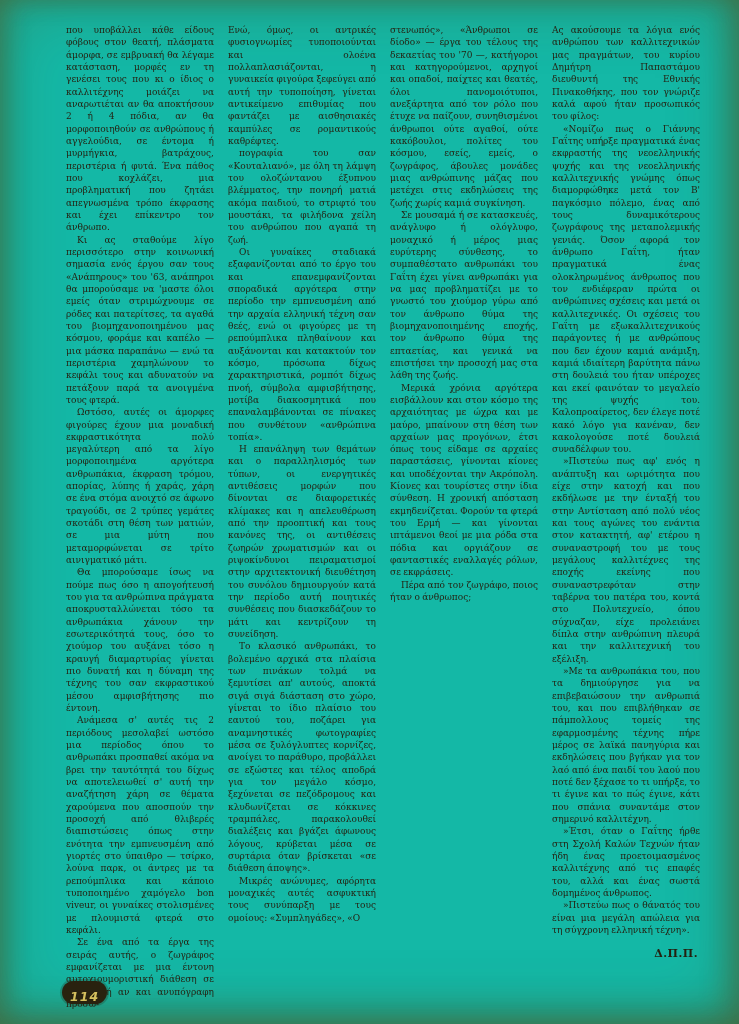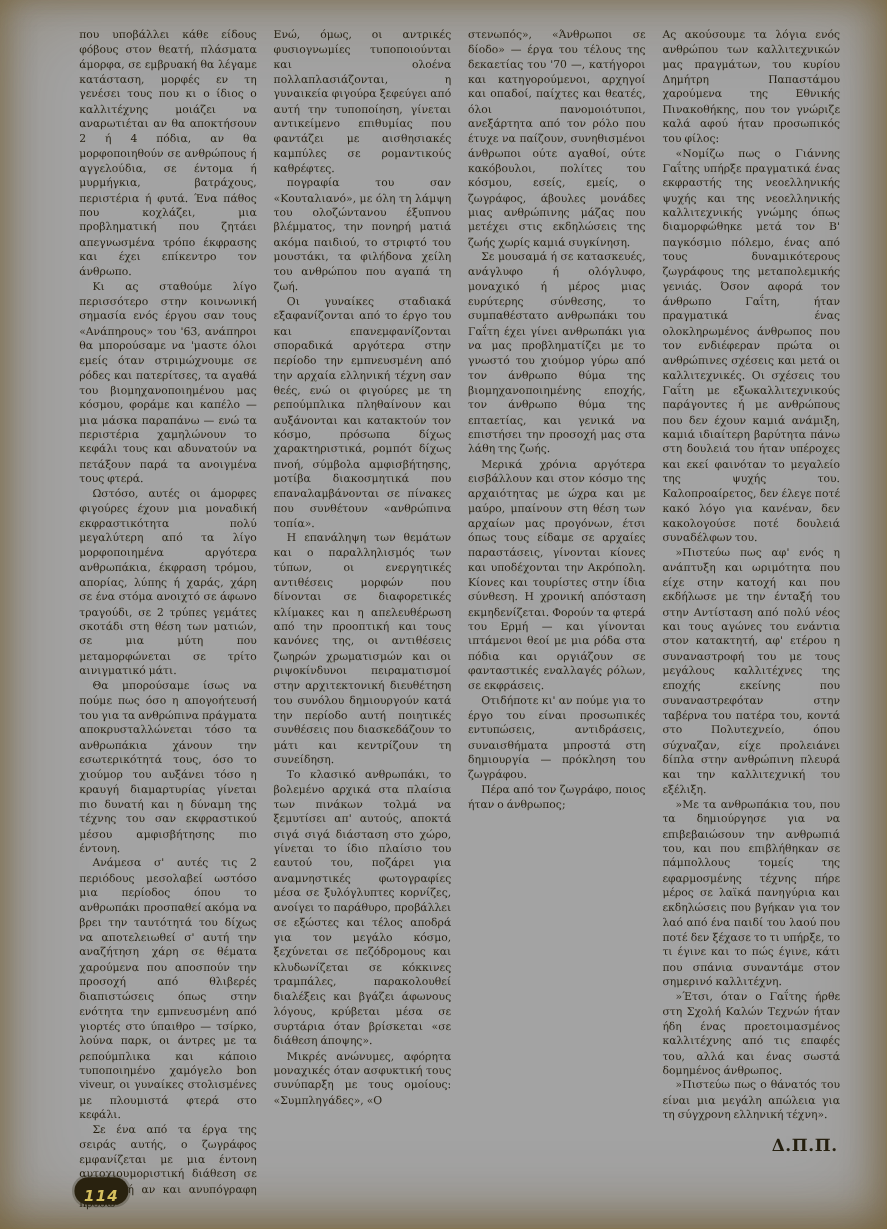--- a/index.html
+++ b/index.html
@@ -3,42 +3,42 @@
 <meta charset="utf-8">
 <style>
   html,body{margin:0;padding:0;}
   body{
     width:739px;height:1024px;overflow:hidden;
     font-family:"DejaVu Serif","Liberation Serif",serif;
     background:#c9a32a;
   }
   .page{
     position:relative;width:739px;height:1024px;
-    background:#a3a3a3;
+    background:#14b8a6;
     box-shadow:inset 0 0 70px rgba(92,64,8,.30), inset -14px 0 26px rgba(92,64,8,.22), inset 0 -18px 30px rgba(92,64,8,.22), inset 10px 0 22px rgba(92,64,8,.18);
     overflow:hidden;
   }
   .columns{
     position:absolute;left:66px;top:24px;width:635px;height:950px;
     display:flex;gap:14px;
   }
   .col{
     width:148px;flex:0 0 148px;
     color:#251f0f;
     font-size:9px;line-height:1.37;
     text-align:justify;
     word-spacing:-0.4px;
   }
   .col .paras p{
     margin:0;padding:0;text-indent:11px;
   }
   .col .paras p:first-child{text-indent:0;}
   .signature{
     margin:10px 2px 0 0;padding:0;
-    text-align:right;font-weight:bold;font-size:14px;letter-spacing:.5px;
+    text-align:right;font-weight:bold;font-size:11px;letter-spacing:.5px;
     color:#251f0f;
   }
   .page-badge{
     position:absolute;left:62px;top:981px;
     min-width:40px;height:23px;border-radius:12px;
     background:#29220f;
     display:flex;align-items:flex-end;justify-content:center;
     box-shadow:0 0 0 2px rgba(41,34,15,.25);
     font-style:italic;
   }
@@ -64,35 +64,34 @@
           <p>Σε ένα από τα έργα της σειράς αυτής, ο ζωγράφος εμφανίζεται με μια έντονη αυτοχιουμοριστική διάθεση σε μια σαφή αν και ανυπόγραφη προσω-</p>
         </div>
     </div>
     <div class="col">
       <div class="paras">
           <p>Ενώ, όμως, οι αντρικές φυσιογνωμίες τυποποιούνται και ολοένα πολλαπλασιάζονται, η γυναικεία φιγούρα ξεφεύγει από αυτή την τυποποίηση, γίνεται αντικείμενο επιθυμίας που φαντάζει με αισθησιακές καμπύλες σε ρομαντικούς καθρέφτες.</p>
           <p>πογραφία του σαν «Κουταλιανό», με όλη τη λάμψη του ολοζώντανου έξυπνου βλέμματος, την πονηρή ματιά ακόμα παιδιού, το στριφτό του μουστάκι, τα φιλήδονα χείλη του ανθρώπου που αγαπά τη ζωή.</p>
           <p>Οι γυναίκες σταδιακά εξαφανίζονται από το έργο του και επανεμφανίζονται σποραδικά αργότερα στην περίοδο την εμπνευσμένη από την αρχαία ελληνική τέχνη σαν θεές, ενώ οι φιγούρες με τη ρεπούμπλικα πληθαίνουν και αυξάνονται και κατακτούν τον κόσμο, πρόσωπα δίχως χαρακτηριστικά, ρομπότ δίχως πνοή, σύμβολα αμφισβήτησης, μοτίβα διακοσμητικά που επαναλαμβάνονται σε πίνακες που συνθέτουν «ανθρώπινα τοπία».</p>
           <p>Η επανάληψη των θεμάτων και ο παραλληλισμός των τύπων, οι ενεργητικές αντιθέσεις μορφών που δίνονται σε διαφορετικές κλίμακες και η απελευθέρωση από την προοπτική και τους κανόνες της, οι αντιθέσεις ζωηρών χρωματισμών και οι ριψοκίνδυνοι πειραματισμοί στην αρχιτεκτονική διευθέτηση του συνόλου δημιουργούν κατά την περίοδο αυτή ποιητικές συνθέσεις που διασκεδάζουν το μάτι και κεντρίζουν τη συνείδηση.</p>
           <p>Το κλασικό ανθρωπάκι, το βολεμένο αρχικά στα πλαίσια των πινάκων τολμά να ξεμυτίσει απ' αυτούς, αποκτά σιγά σιγά διάσταση στο χώρο, γίνεται το ίδιο πλαίσιο του εαυτού του, ποζάρει για αναμνηστικές φωτογραφίες μέσα σε ξυλόγλυπτες κορνίζες, ανοίγει το παράθυρο, προβάλλει σε εξώστες και τέλος αποδρά για τον μεγάλο κόσμο, ξεχύνεται σε πεζόδρομους και κλυδωνίζεται σε κόκκινες τραμπάλες, παρακολουθεί διαλέξεις και βγάζει άφωνους λόγους, κρύβεται μέσα σε συρτάρια όταν βρίσκεται «σε διάθεση άποψης».</p>
-          <p>Μικρές ανώνυμες, αφόρητα μοναχικές όταν ασφυκτική τους συνύπαρξη με τους ομοίους: «Συμπληγάδες», «Ο</p>
+          <p>Μικρές ανώνυμες, αφόρητα μοναχικές αυτές ασφυκτική τους συνύπαρξη με τους ομοίους: «Συμπληγάδες», «Ο</p>
         </div>
     </div>
     <div class="col">
       <div class="paras">
           <p>στενωπός», «Άνθρωποι σε δίοδο» — έργα του τέλους της δεκαετίας του '70 —, κατήγοροι και κατηγορούμενοι, αρχηγοί και οπαδοί, παίχτες και θεατές, όλοι πανομοιότυποι, ανεξάρτητα από τον ρόλο που έτυχε να παίζουν, συνηθισμένοι άνθρωποι ούτε αγαθοί, ούτε κακόβουλοι, πολίτες του κόσμου, εσείς, εμείς, ο ζωγράφος, άβουλες μονάδες μιας ανθρώπινης μάζας που μετέχει στις εκδηλώσεις της ζωής χωρίς καμιά συγκίνηση.</p>
           <p>Σε μουσαμά ή σε κατασκευές, ανάγλυφο ή ολόγλυφο, μοναχικό ή μέρος μιας ευρύτερης σύνθεσης, το συμπαθέστατο ανθρωπάκι του Γαΐτη έχει γίνει ανθρωπάκι για να μας προβληματίζει με το γνωστό του χιούμορ γύρω από τον άνθρωπο θύμα της βιομηχανοποιημένης εποχής, τον άνθρωπο θύμα της επταετίας, και γενικά να επιστήσει την προσοχή μας στα λάθη της ζωής.</p>
           <p>Μερικά χρόνια αργότερα εισβάλλουν και στον κόσμο της αρχαιότητας με ώχρα και με μαύρο, μπαίνουν στη θέση των αρχαίων μας προγόνων, έτσι όπως τους είδαμε σε αρχαίες παραστάσεις, γίνονται κίονες και υποδέχονται την Ακρόπολη. Κίονες και τουρίστες στην ίδια σύνθεση. Η χρονική απόσταση εκμηδενίζεται. Φορούν τα φτερά του Ερμή — και γίνονται ιπτάμενοι θεοί με μια ρόδα στα πόδια και οργιάζουν σε φανταστικές εναλλαγές ρόλων, σε εκφράσεις.</p>
-          <p>Οτιδήποτε κι' αν πούμε για το έργο του είναι προσωπικές εντυπώσεις, αντιδράσεις, συναισθήματα μπροστά στη δημιουργία — πρόκληση του ζωγράφου.</p>
           <p>Πέρα από τον ζωγράφο, ποιος ήταν ο άνθρωπος;</p>
         </div>
     </div>
     <div class="col">
       <div class="paras">
-          <p>Ας ακούσουμε τα λόγια ενός ανθρώπου των καλλιτεχνικών μας πραγμάτων, του κυρίου Δημήτρη Παπαστάμου χαρούμενα της Εθνικής Πινακοθήκης, που τον γνώριζε καλά αφού ήταν προσωπικός του φίλος:</p>
+          <p>Ας ακούσουμε τα λόγια ενός ανθρώπου των καλλιτεχνικών μας πραγμάτων, του κυρίου Δημήτρη Παπαστάμου διευθυντή της Εθνικής Πινακοθήκης, που τον γνώριζε καλά αφού ήταν προσωπικός του φίλος:</p>
           <p>«Νομίζω πως ο Γιάννης Γαΐτης υπήρξε πραγματικά ένας εκφραστής της νεοελληνικής ψυχής και της νεοελληνικής καλλιτεχνικής γνώμης όπως διαμορφώθηκε μετά τον Β' παγκόσμιο πόλεμο, ένας από τους δυναμικότερους ζωγράφους της μεταπολεμικής γενιάς. Όσον αφορά τον άνθρωπο Γαΐτη, ήταν πραγματικά ένας ολοκληρωμένος άνθρωπος που τον ενδιέφεραν πρώτα οι ανθρώπινες σχέσεις και μετά οι καλλιτεχνικές. Οι σχέσεις του Γαΐτη με εξωκαλλιτεχνικούς παράγοντες ή με ανθρώπους που δεν έχουν καμιά ανάμιξη, καμιά ιδιαίτερη βαρύτητα πάνω στη δουλειά του ήταν υπέροχες και εκεί φαινόταν το μεγαλείο της ψυχής του. Καλοπροαίρετος, δεν έλεγε ποτέ κακό λόγο για κανέναν, δεν κακολογούσε ποτέ δουλειά συναδέλφων του.</p>
           <p>»Πιστεύω πως αφ' ενός η ανάπτυξη και ωριμότητα που είχε στην κατοχή και που εκδήλωσε με την ένταξή του στην Αντίσταση από πολύ νέος και τους αγώνες του ενάντια στον κατακτητή, αφ' ετέρου η συναναστροφή του με τους μεγάλους καλλιτέχνες της εποχής εκείνης που συναναστρεφόταν στην ταβέρνα του πατέρα του, κοντά στο Πολυτεχνείο, όπου σύχναζαν, είχε προλειάνει δίπλα στην ανθρώπινη πλευρά και την καλλιτεχνική του εξέλιξη.</p>
           <p>»Με τα ανθρωπάκια του, που τα δημιούργησε για να επιβεβαιώσουν την ανθρωπιά του, και που επιβλήθηκαν σε πάμπολλους τομείς της εφαρμοσμένης τέχνης πήρε μέρος σε λαϊκά πανηγύρια και εκδηλώσεις που βγήκαν για τον λαό από ένα παιδί του λαού που ποτέ δεν ξέχασε το τι υπήρξε, το τι έγινε και το πώς έγινε, κάτι που σπάνια συναντάμε στον σημερινό καλλιτέχνη.</p>
           <p>»Έτσι, όταν ο Γαΐτης ήρθε στη Σχολή Καλών Τεχνών ήταν ήδη ένας προετοιμασμένος καλλιτέχνης από τις επαφές του, αλλά και ένας σωστά δομημένος άνθρωπος.</p>
           <p>»Πιστεύω πως ο θάνατός του είναι μια μεγάλη απώλεια για τη σύγχρονη ελληνική τέχνη».</p>
         </div>
       <p class="signature">Δ.Π.Π.</p>
     </div>
   </div>
 

